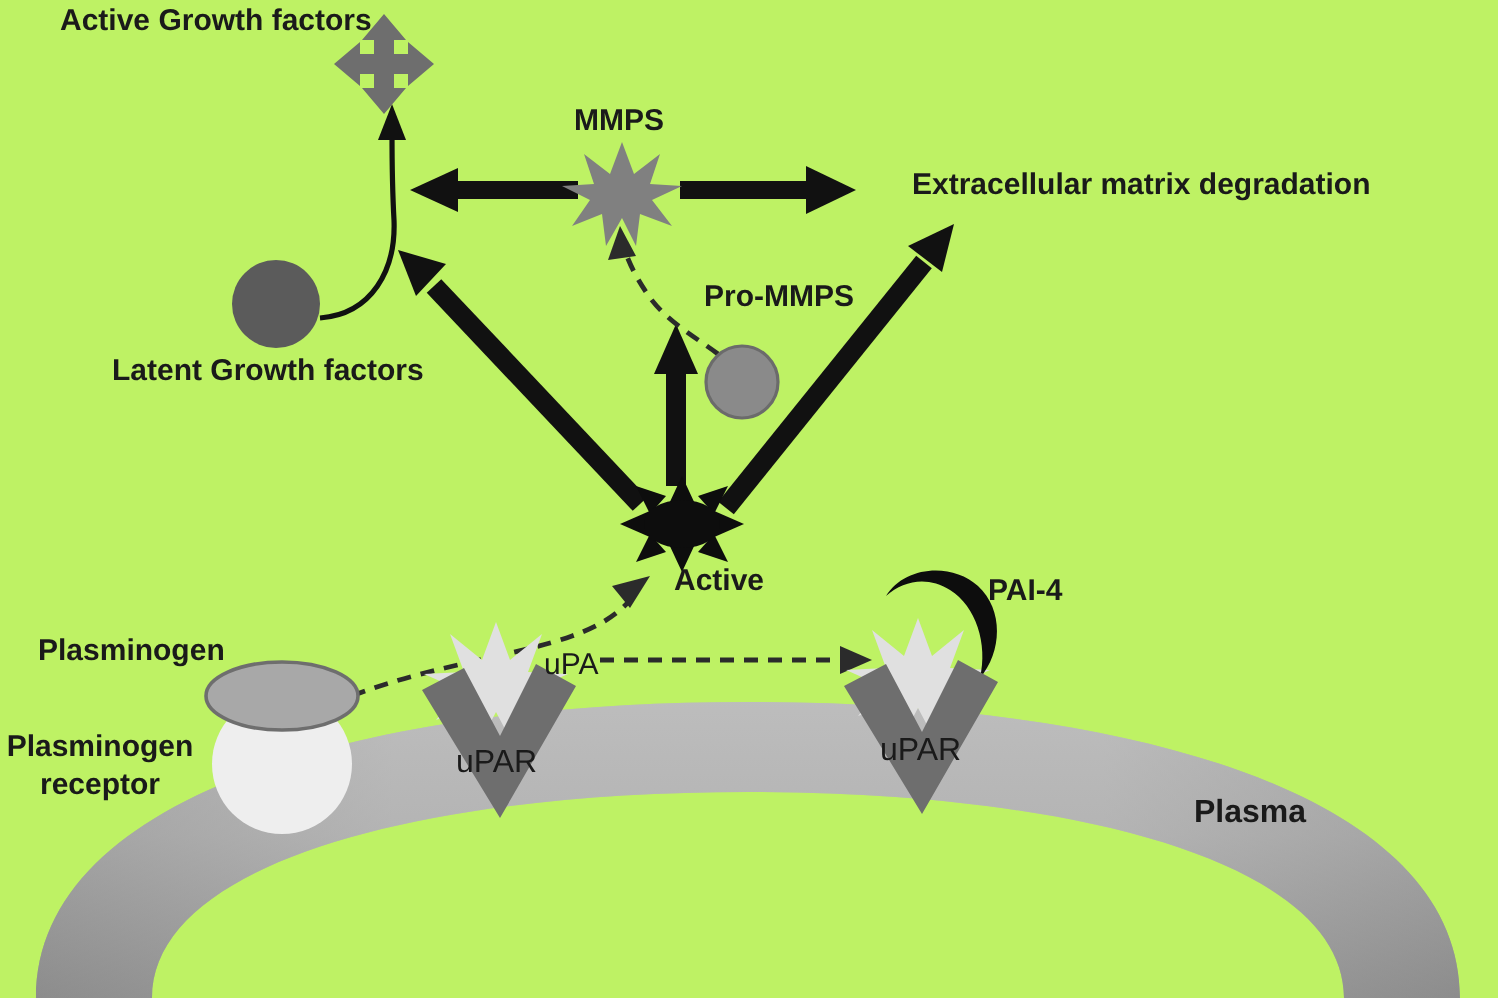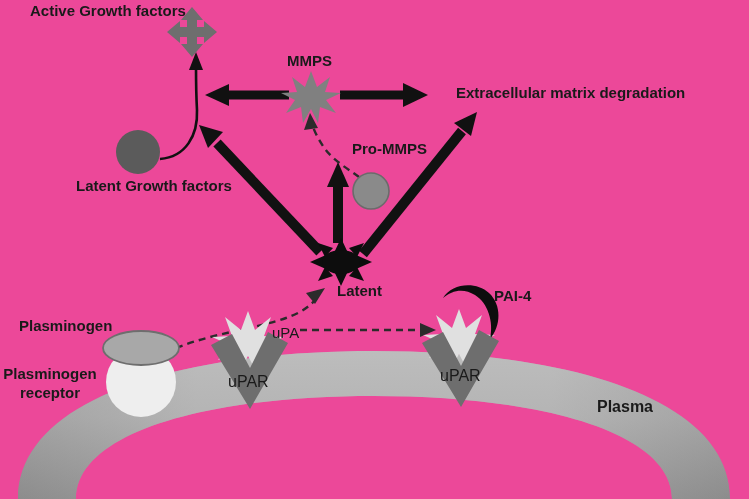--- a/index.html
+++ b/index.html
@@ -4,21 +4,21 @@
 <style>
   html, body {
     margin: 0;
     padding: 0;
     background: #ffffff;
   }
   #diagram-root {
     position: relative;
     width: 749px;
     height: 499px;
-    background: #ec4899;
+    background: #bef264;
     overflow: hidden;
     font-family: "Liberation Sans", sans-serif;
   }
   #diagram-svg {
     position: absolute;
     left: 0;
     top: 0;
     width: 749px;
     height: 499px;
   }
@@ -201,29 +201,29 @@
       <circle cx="141" cy="382" r="35" fill="#eeeeee"></circle>
     </g>
 
     <g>
       <ellipse cx="141" cy="348" rx="38" ry="17" fill="#a8a8a8" stroke="#6e6e6e" stroke-width="1.8"></ellipse>
     </g>
   </svg>
 
   <div class="lbl lbl-bold" style="left:30px; top:3px; font-size:15px;">Active Growth factors</div>
 
-  <div class="lbl lbl-bold" style="left:56px; top:178px; font-size:15px;margin-left:20px;">Latent Growth factors</div>
+  <div class="lbl lbl-bold" style="left:56px; top:178px; font-size:15px;">Latent Growth factors</div>
 
   <div class="lbl lbl-bold" style="left:287px; top:53px; font-size:15px;">MMPS</div>
 
   <div class="lbl lbl-bold" style="left:352px; top:141px; font-size:15px;">Pro-MMPS</div>
 
   <div class="lbl lbl-bold" style="left:456px; top:85px; font-size:15px;">Extracellular matrix degradation</div>
 
-  <div class="lbl lbl-bold" style="left:337px; top:283px; font-size:15px;">Latent</div>
+  <div class="lbl lbl-bold" style="left:337px; top:283px; font-size:15px;">Active</div>
 
   <div class="lbl lbl-bold" style="left:19px; top:318px; font-size:15px;">Plasminogen</div>
 
   <div class="lbl lbl-bold lbl-center" style="left:0px; top:366px; width:100px; font-size:15px;">Plasminogen</div>
   <div class="lbl lbl-bold lbl-center" style="left:0px; top:385px; width:100px; font-size:15px;">receptor</div>
 
   <div class="lbl lbl-plain" style="left:272px; top:325px; font-size:15px;">uPA</div>
 
   <div class="lbl lbl-plain" style="left:228px; top:373px; font-size:16px;">uPAR</div>
 

